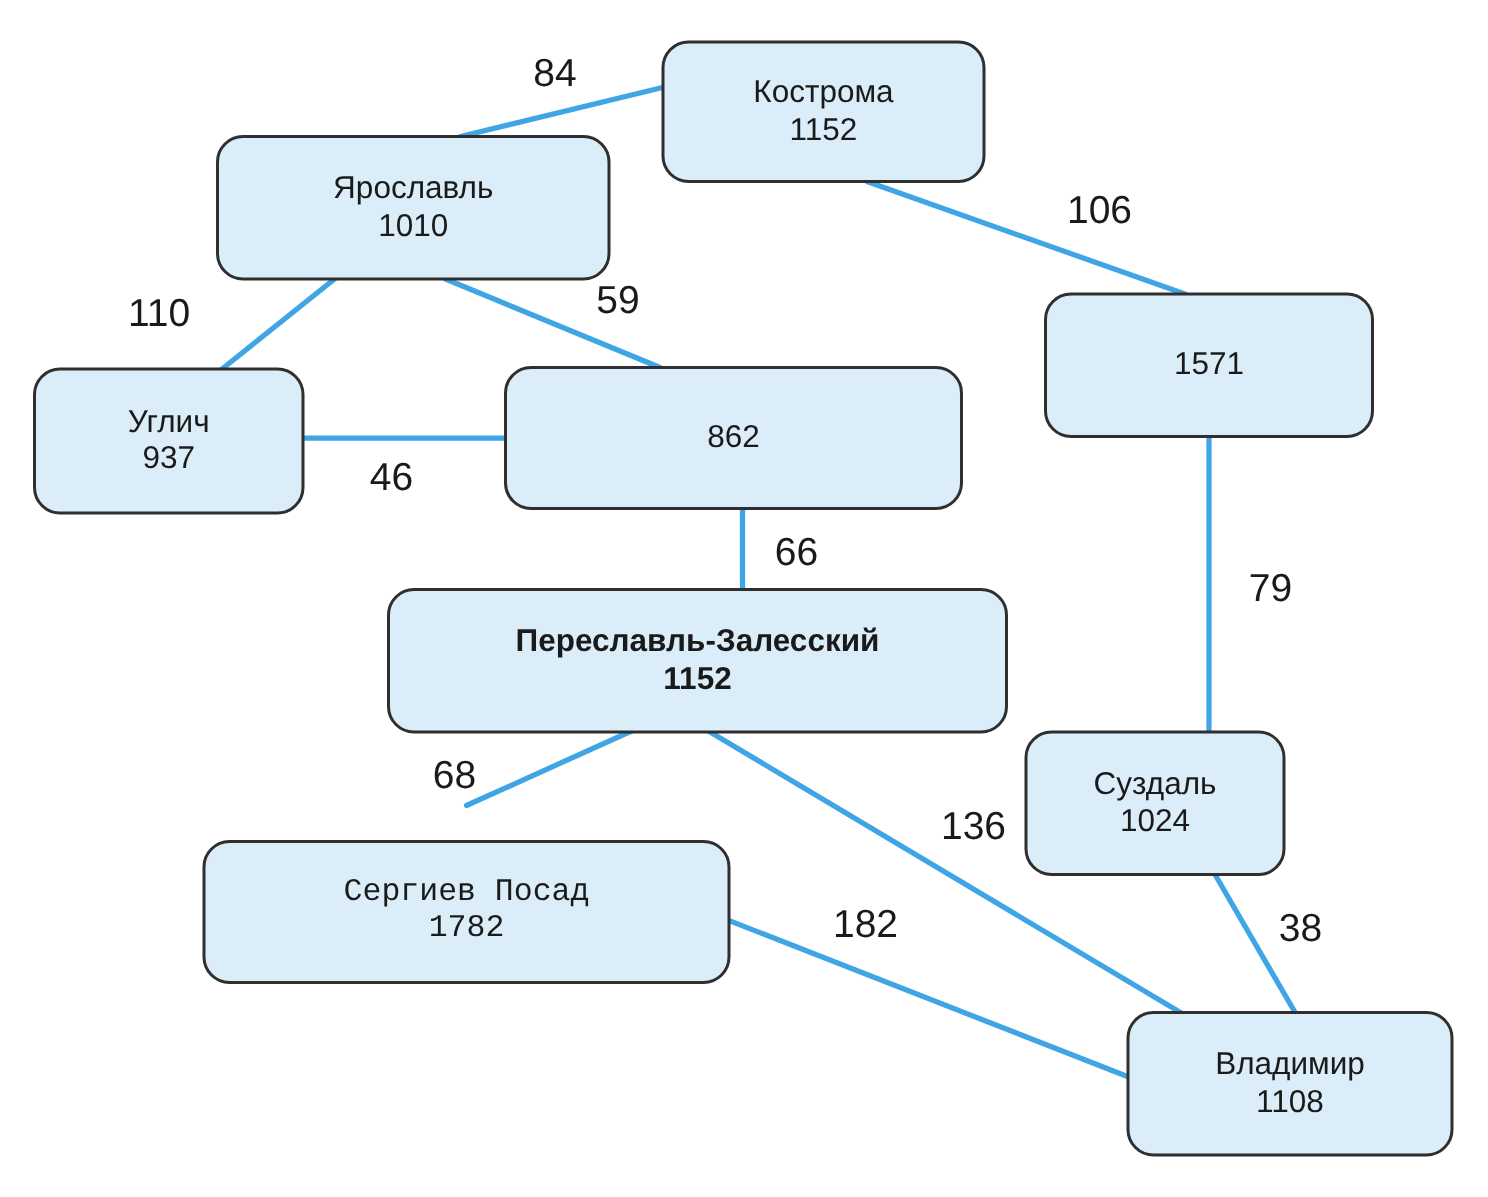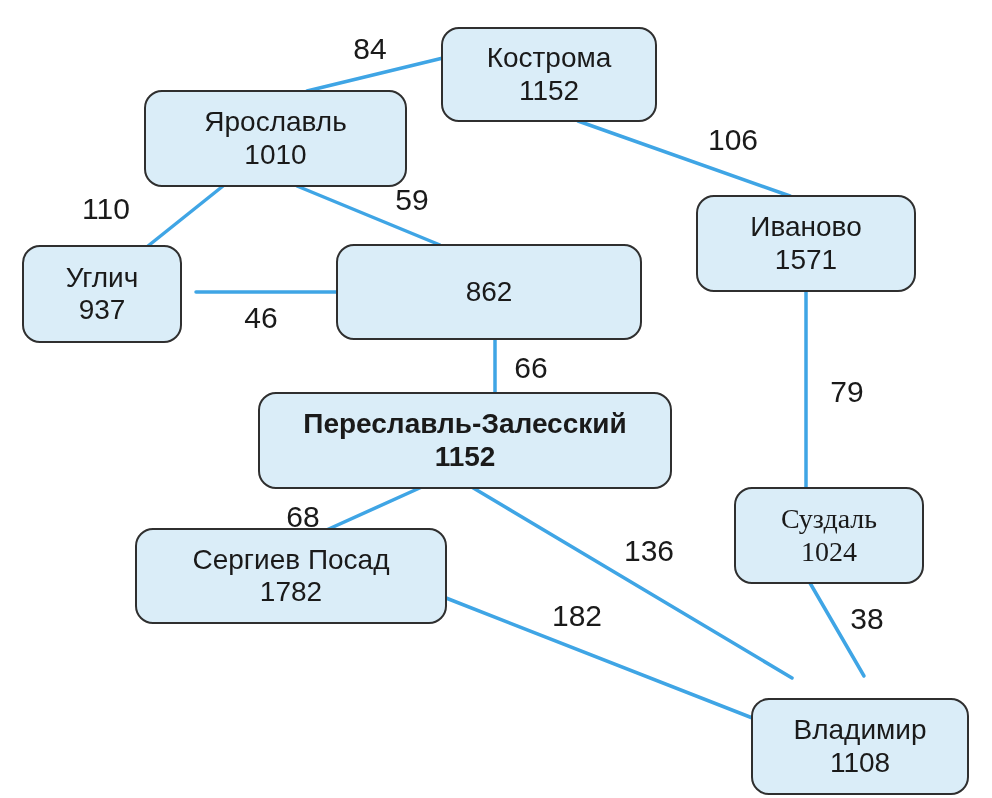--- a/index.html
+++ b/index.html
@@ -31,28 +31,28 @@
     position:absolute;
     box-sizing:border-box;
     background:var(--node-fill);
     border:2.5px solid var(--node-border);
     border-radius:18px;
     display:flex;
     flex-direction:column;
     align-items:center;
     justify-content:center;
     line-height:1.15;
-    font-size:28px;
+    font-size:21px;
     text-align:center;
     white-space:nowrap;
   }
   .edge-label{
     position:absolute;
     transform:translate(-50%,-50%);
-    font-size:30px;
+    font-size:26px;
     white-space:nowrap;
     color:var(--text);
   }
 </style>
 </head>
 <body>
 
 <div class="stage" id="stage" style="width: 992px; height: 798px;">
   <svg class="edges-svg" id="edges-svg" xmlns="http://www.w3.org/2000/svg" viewBox="0 0 992 798">
       <line x1="307" y1="91" x2="443" y2="58"></line>
@@ -82,41 +82,40 @@
     </div>
   <div id="nodes-layer">
       <div class="node" style="left: 441px; top: 27px; width: 216px; height: 95px;">
         <div class="node-name">Кострома</div>
         <div class="node-value">1152</div>
       </div>
       <div class="node" style="left: 144px; top: 90px; width: 263px; height: 97px;">
         <div class="node-name">Ярославль</div>
         <div class="node-value">1010</div>
       </div>
-      <div class="node" style="left: 22px; top: 245px; width: 160px; height: 98px;">
+      <div class="node" style="left: 22px; top: 245px; width: 181px; height: 98px;">
         <div class="node-name">Углич</div>
         <div class="node-value">937</div>
       </div>
       <div class="node" style="left: 336px; top: 244px; width: 306px; height: 96px;">
         <div class="node-value">862</div>
       </div>
       <div class="node" style="left: 696px; top: 195px; width: 220px; height: 97px;">
-        <div class="node-name">Иваново</div>
         <div class="node-value">1571</div>
       </div>
       <div class="node" style="left: 258px; top: 392px; width: 414px; height: 97px; font-weight: bold;">
         <div class="node-name">Переславль-Залесский</div>
         <div class="node-value">1152</div>
       </div>
-      <div class="node" style="left: 135px; top: 528px; width: 312px; height: 96px;">
+      <div class="node" style="left: 135px; top: 560px; width: 352px; height: 96px; font-family: Liberation Mono, monospace;">
         <div class="node-name">Сергиев Посад</div>
         <div class="node-value">1782</div>
       </div>
-      <div class="node" style="left: 734px; top: 487px; width: 190px; height: 97px; font-family: Liberation Serif, serif;">
+      <div class="node" style="left: 683px; top: 487px; width: 174px; height: 97px;">
         <div class="node-name">Суздаль</div>
         <div class="node-value">1024</div>
       </div>
-      <div class="node" style="left: 751px; top: 674px; width: 218px; height: 97px; margin-top: 24px;">
+      <div class="node" style="left: 751px; top: 674px; width: 218px; height: 97px;">
         <div class="node-name">Владимир</div>
         <div class="node-value">1108</div>
       </div>
     </div>
 </div>
 
 </body></html>

